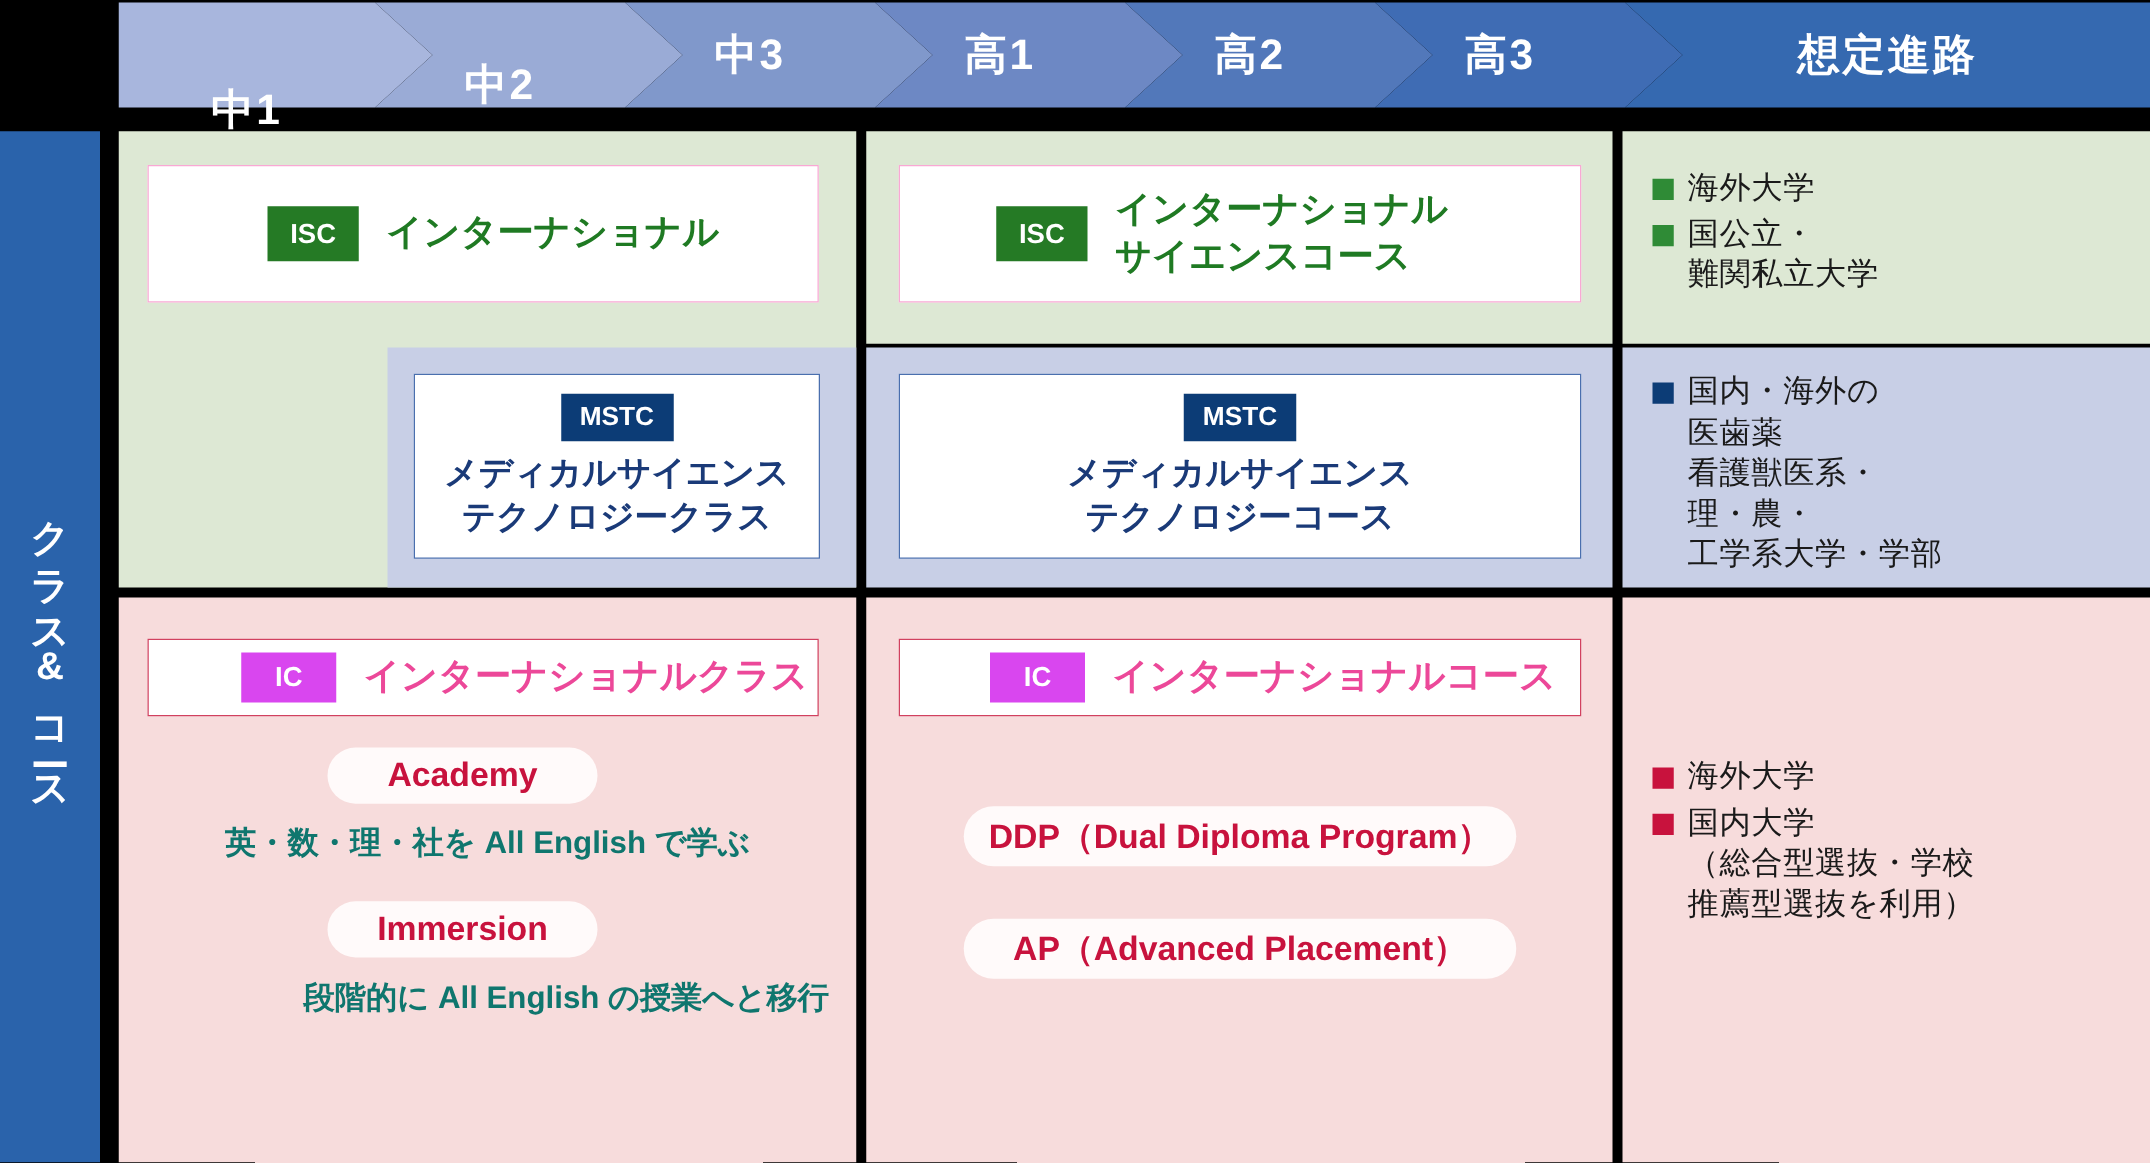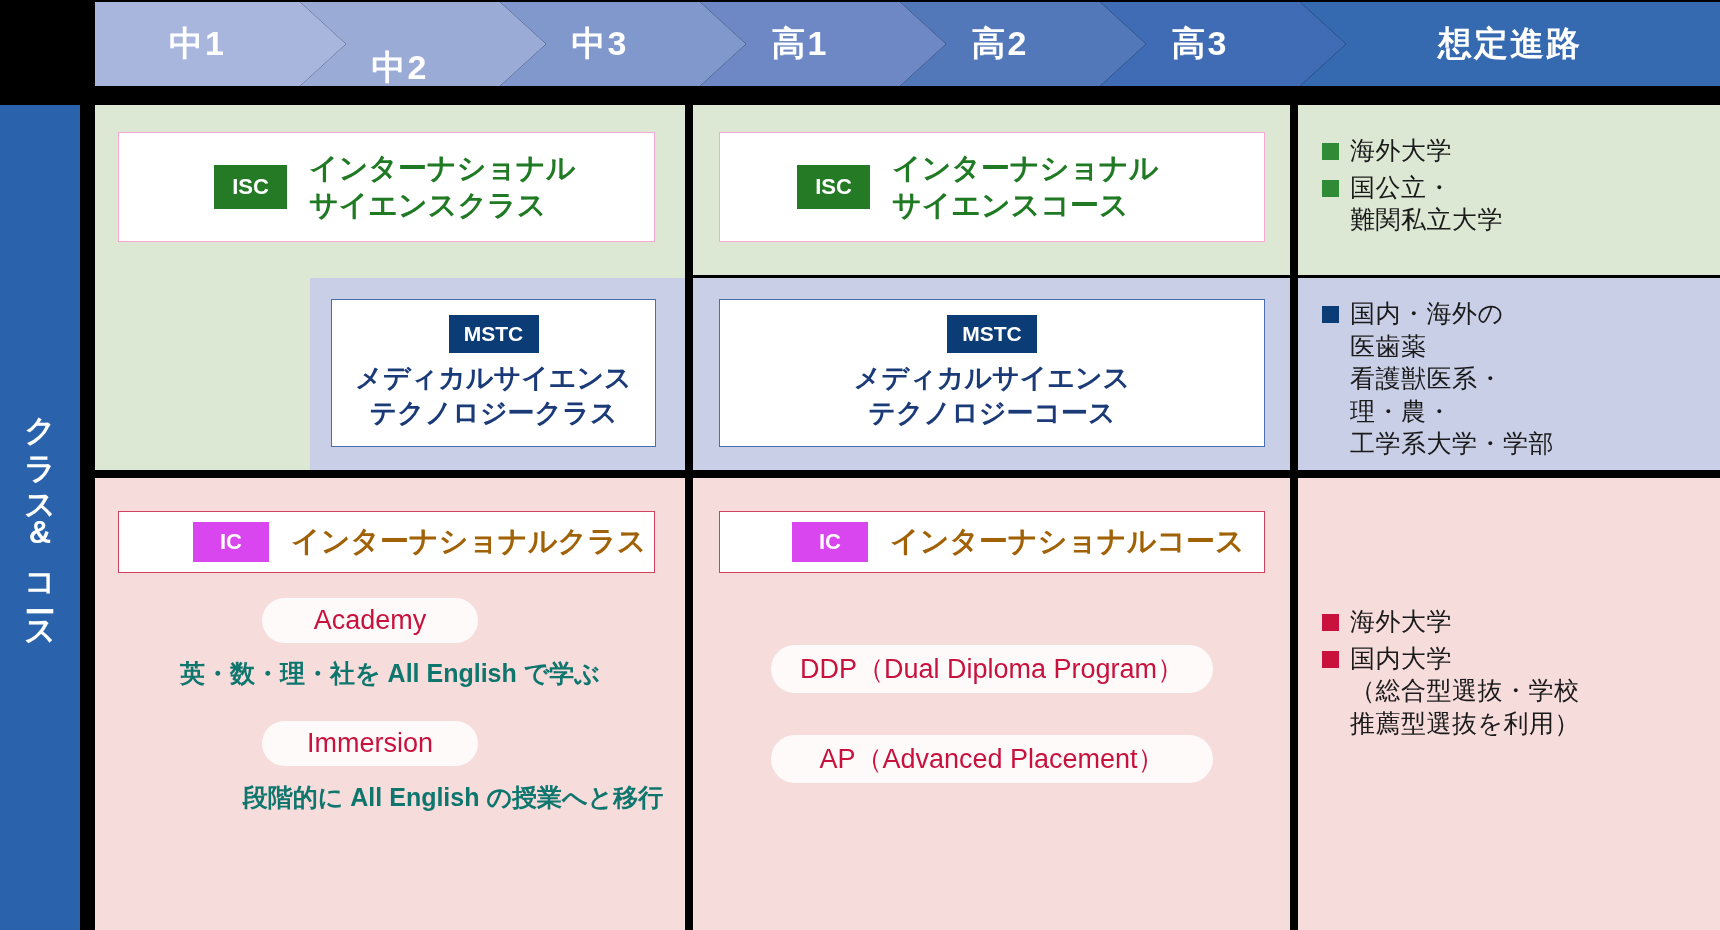--- a/index.html
+++ b/index.html
@@ -53,30 +53,30 @@
     display: inline-flex; align-items: center; justify-content: center;
     color: #ffffff; font-weight: 700; flex: 0 0 auto;
   }
   .badge.green { background: #257a25; }
   .badge.navy  { background: #0c3c76; }
   .badge.red   { background: #d946ef; }
 
   .course-title { line-height: 1.28; font-weight: 700; }
   .t-green { color: #1f7a23; }
   .t-navy  { color: #1a3a78; }
-  .t-red   { color: #a16207; }
+  .t-red   { color: #ec4899; }
 
   
   .card.vstack { flex-direction: column; justify-content: center; }
 
   
   .pill {
     position: absolute; background: #fffafa; border-radius: 999px;
     display: flex; align-items: center; justify-content: center;
-    color: #c8123d; font-weight: 400;
+    color: #c8123d; font-weight: 700;
   }
   .pill-caption {
     position: absolute; color: #0f766e; font-weight: 700;
     text-align: center; white-space: nowrap;
   }
 
   
   .outcome { position: absolute; }
   .o-row { display: flex; align-items: flex-start; margin-bottom: 4px; }
   .o-bullet {
@@ -101,21 +101,21 @@
       <g id="chev-shapes">
           <polygon points="95,2 300,2 346,44 300,86 95,86" fill="#a8b6dd"></polygon>
           <polygon points="300,2 500,2 546,44 500,86 300,86 346,44" fill="#9aabd6"></polygon>
           <polygon points="500,2 700,2 746,44 700,86 500,86 546,44" fill="#8098cb"></polygon>
           <polygon points="700,2 900,2 946,44 900,86 700,86 746,44" fill="#6d88c4"></polygon>
           <polygon points="900,2 1100,2 1146,44 1100,86 900,86 946,44" fill="#5278ba"></polygon>
           <polygon points="1100,2 1300,2 1346,44 1300,86 1100,86 1146,44" fill="#3f6cb4"></polygon>
           <polygon points="1300,2 1720,2 1720,86 1300,86 1346,44" fill="#3569b0"></polygon>
         </g>
     </svg>
-    <div class="chev" style="left:95px;width:205px;">
+    <div class="chev" style="left:95px;width:205px;margin-top:44px;">
       <span>中1</span>
     </div>
     <div class="chev" style="left:300px;width:200px;margin-top:24px;">
       <span>中2</span>
     </div>
     <div class="chev" style="left:500px;width:200px;">
       <span>中3</span>
     </div>
     <div class="chev" style="left:700px;width:200px;">
       <span>高1</span>
@@ -138,21 +138,20 @@
   <div class="panel green-bg" style="left:95px;top:105px;width:590px;height:365px;"></div>
   <div class="panel green-bg" style="left:693px;top:105px;width:597px;height:170px;"></div>
   <div class="panel green-bg" style="left:1298px;top:105px;width:422px;height:170px;"></div>
 
   <div class="card green" style="left:118px;top:132px;width:537px;height:110px;">
     <div class="badge green" style="width:73px;height:44px;font-size:22px;margin-left:95px;margin-right:22px;">
       <span>ISC</span>
     </div>
     <div class="course-title t-green" style="font-size:29px;">
       <div>インターナショナル</div>
-      <div>サイエンスクラス</div>
     </div>
   </div>
 
   <div class="card green" style="left:719px;top:132px;width:546px;height:110px;">
     <div class="badge green" style="width:73px;height:44px;font-size:22px;margin-left:77px;margin-right:22px;">
       <span>ISC</span>
     </div>
     <div class="course-title t-green" style="font-size:29px;">
       <div>インターナショナル</div>
       <div>サイエンスコース</div>

